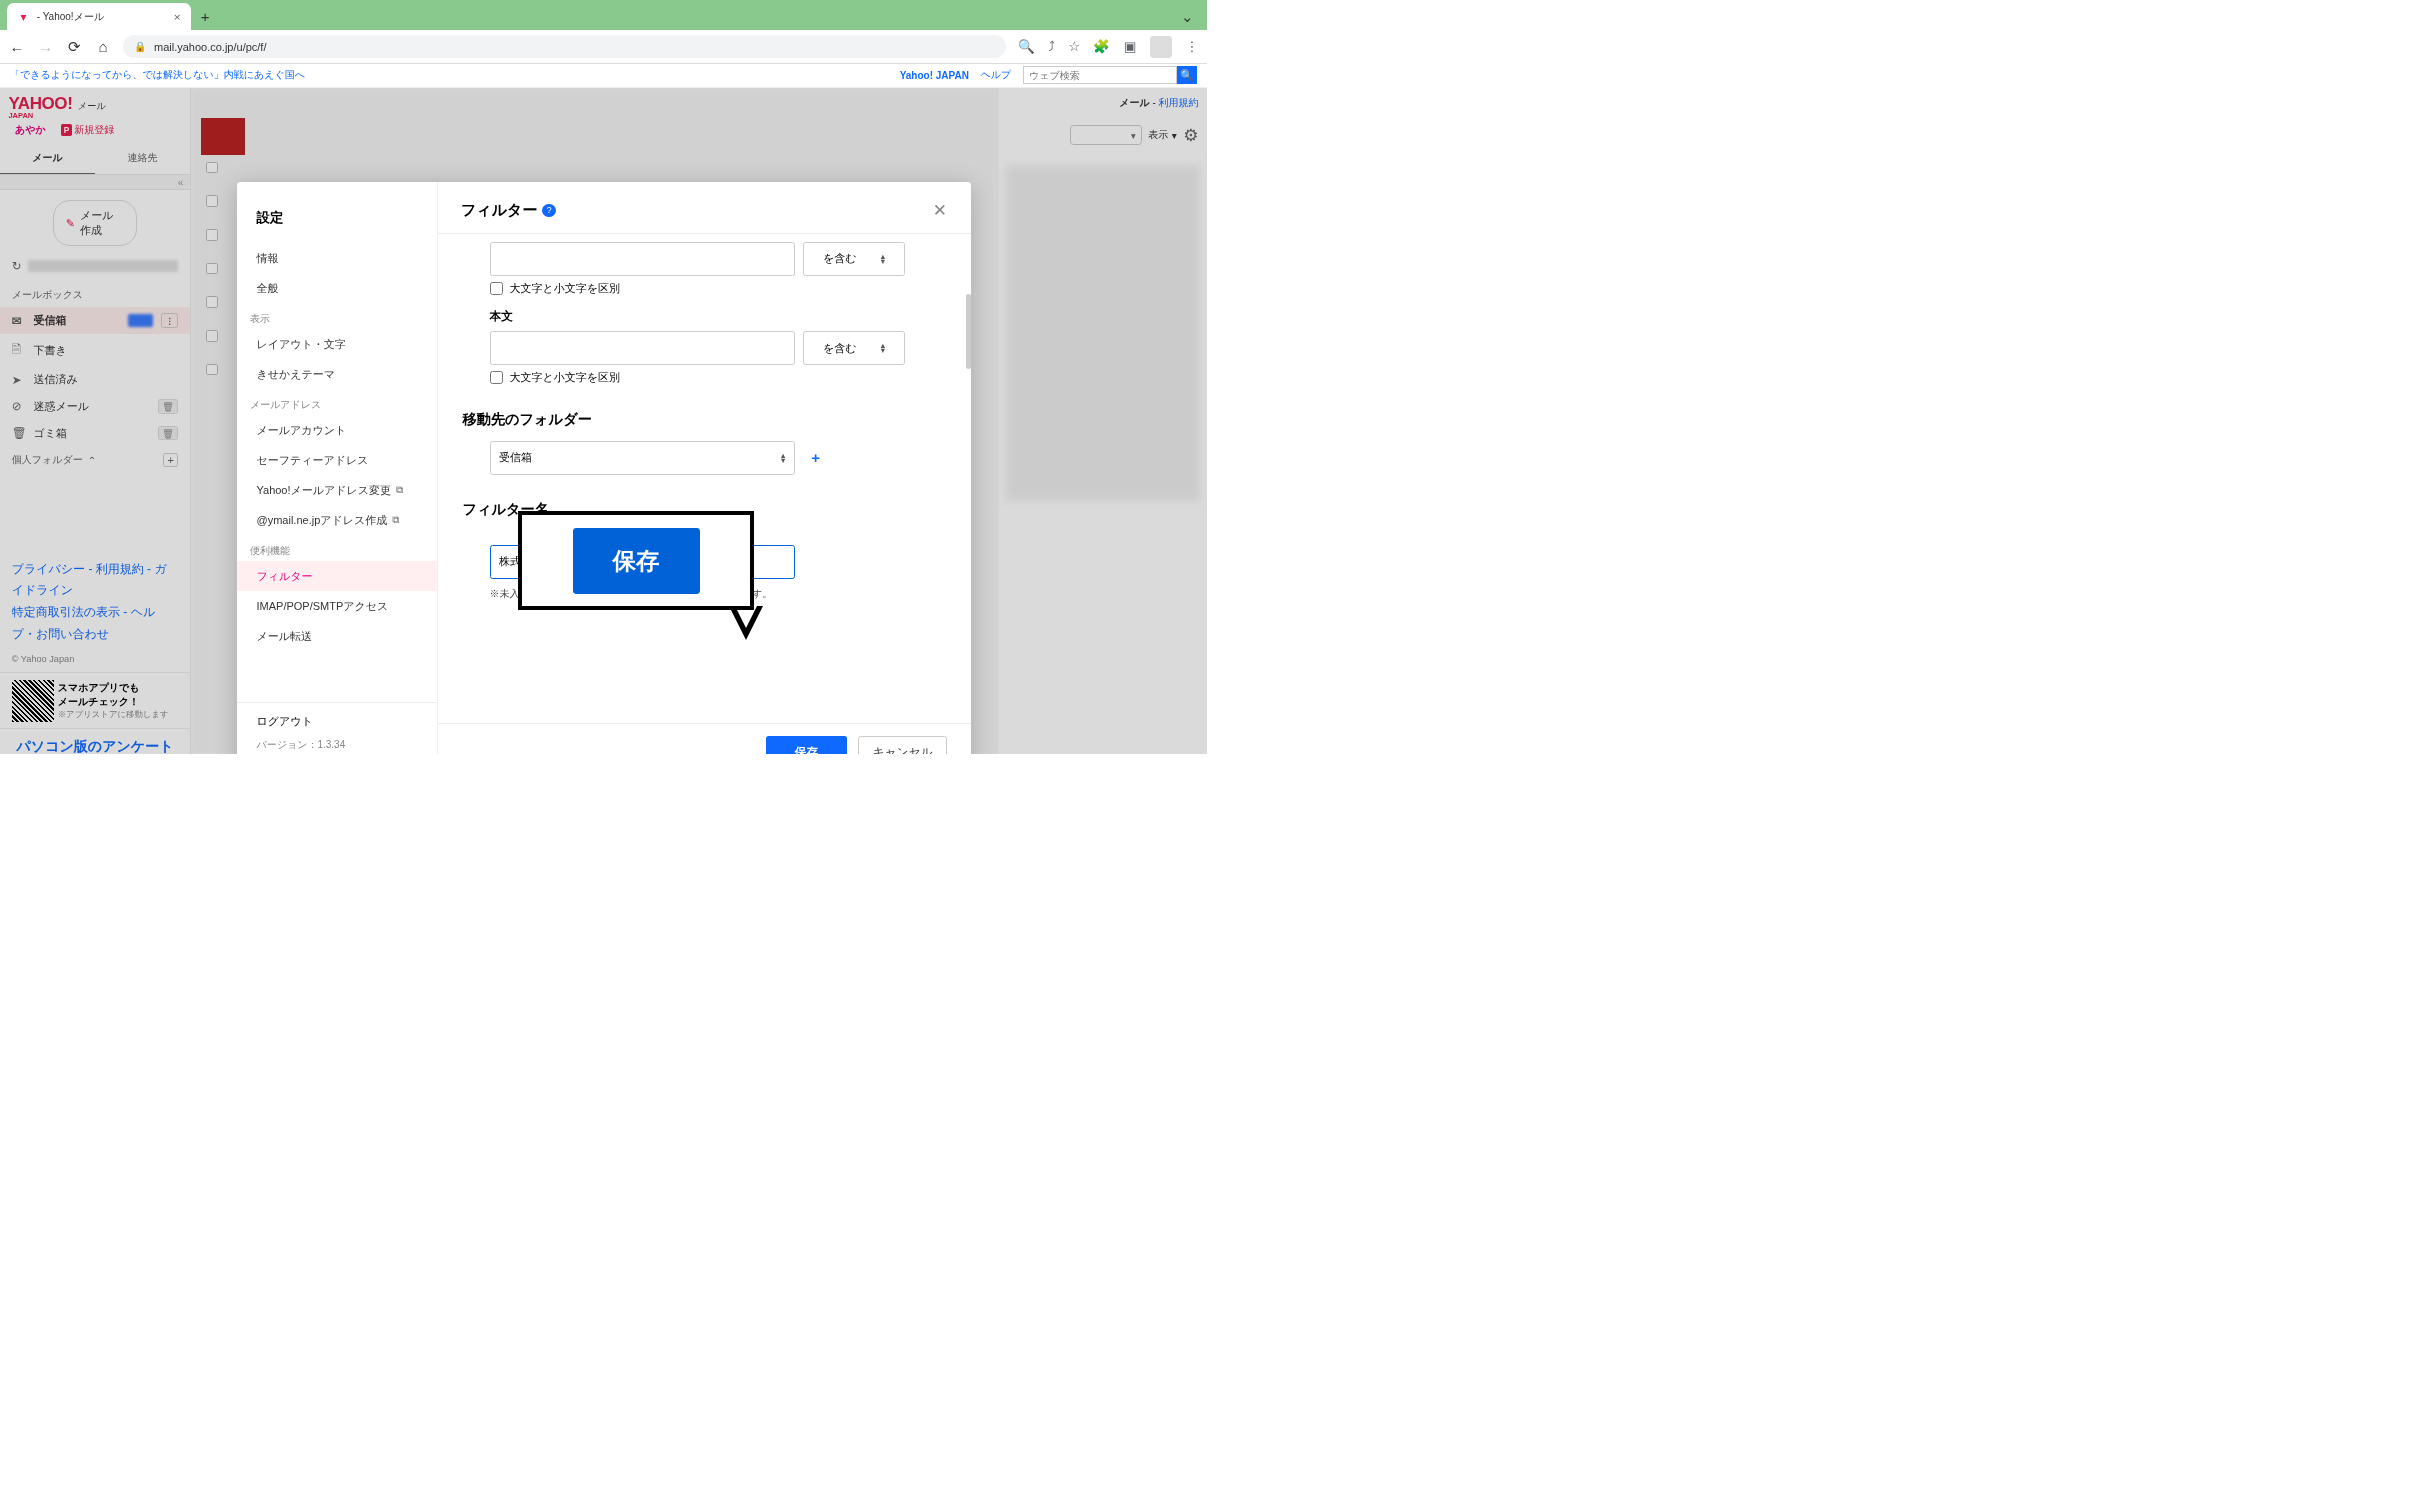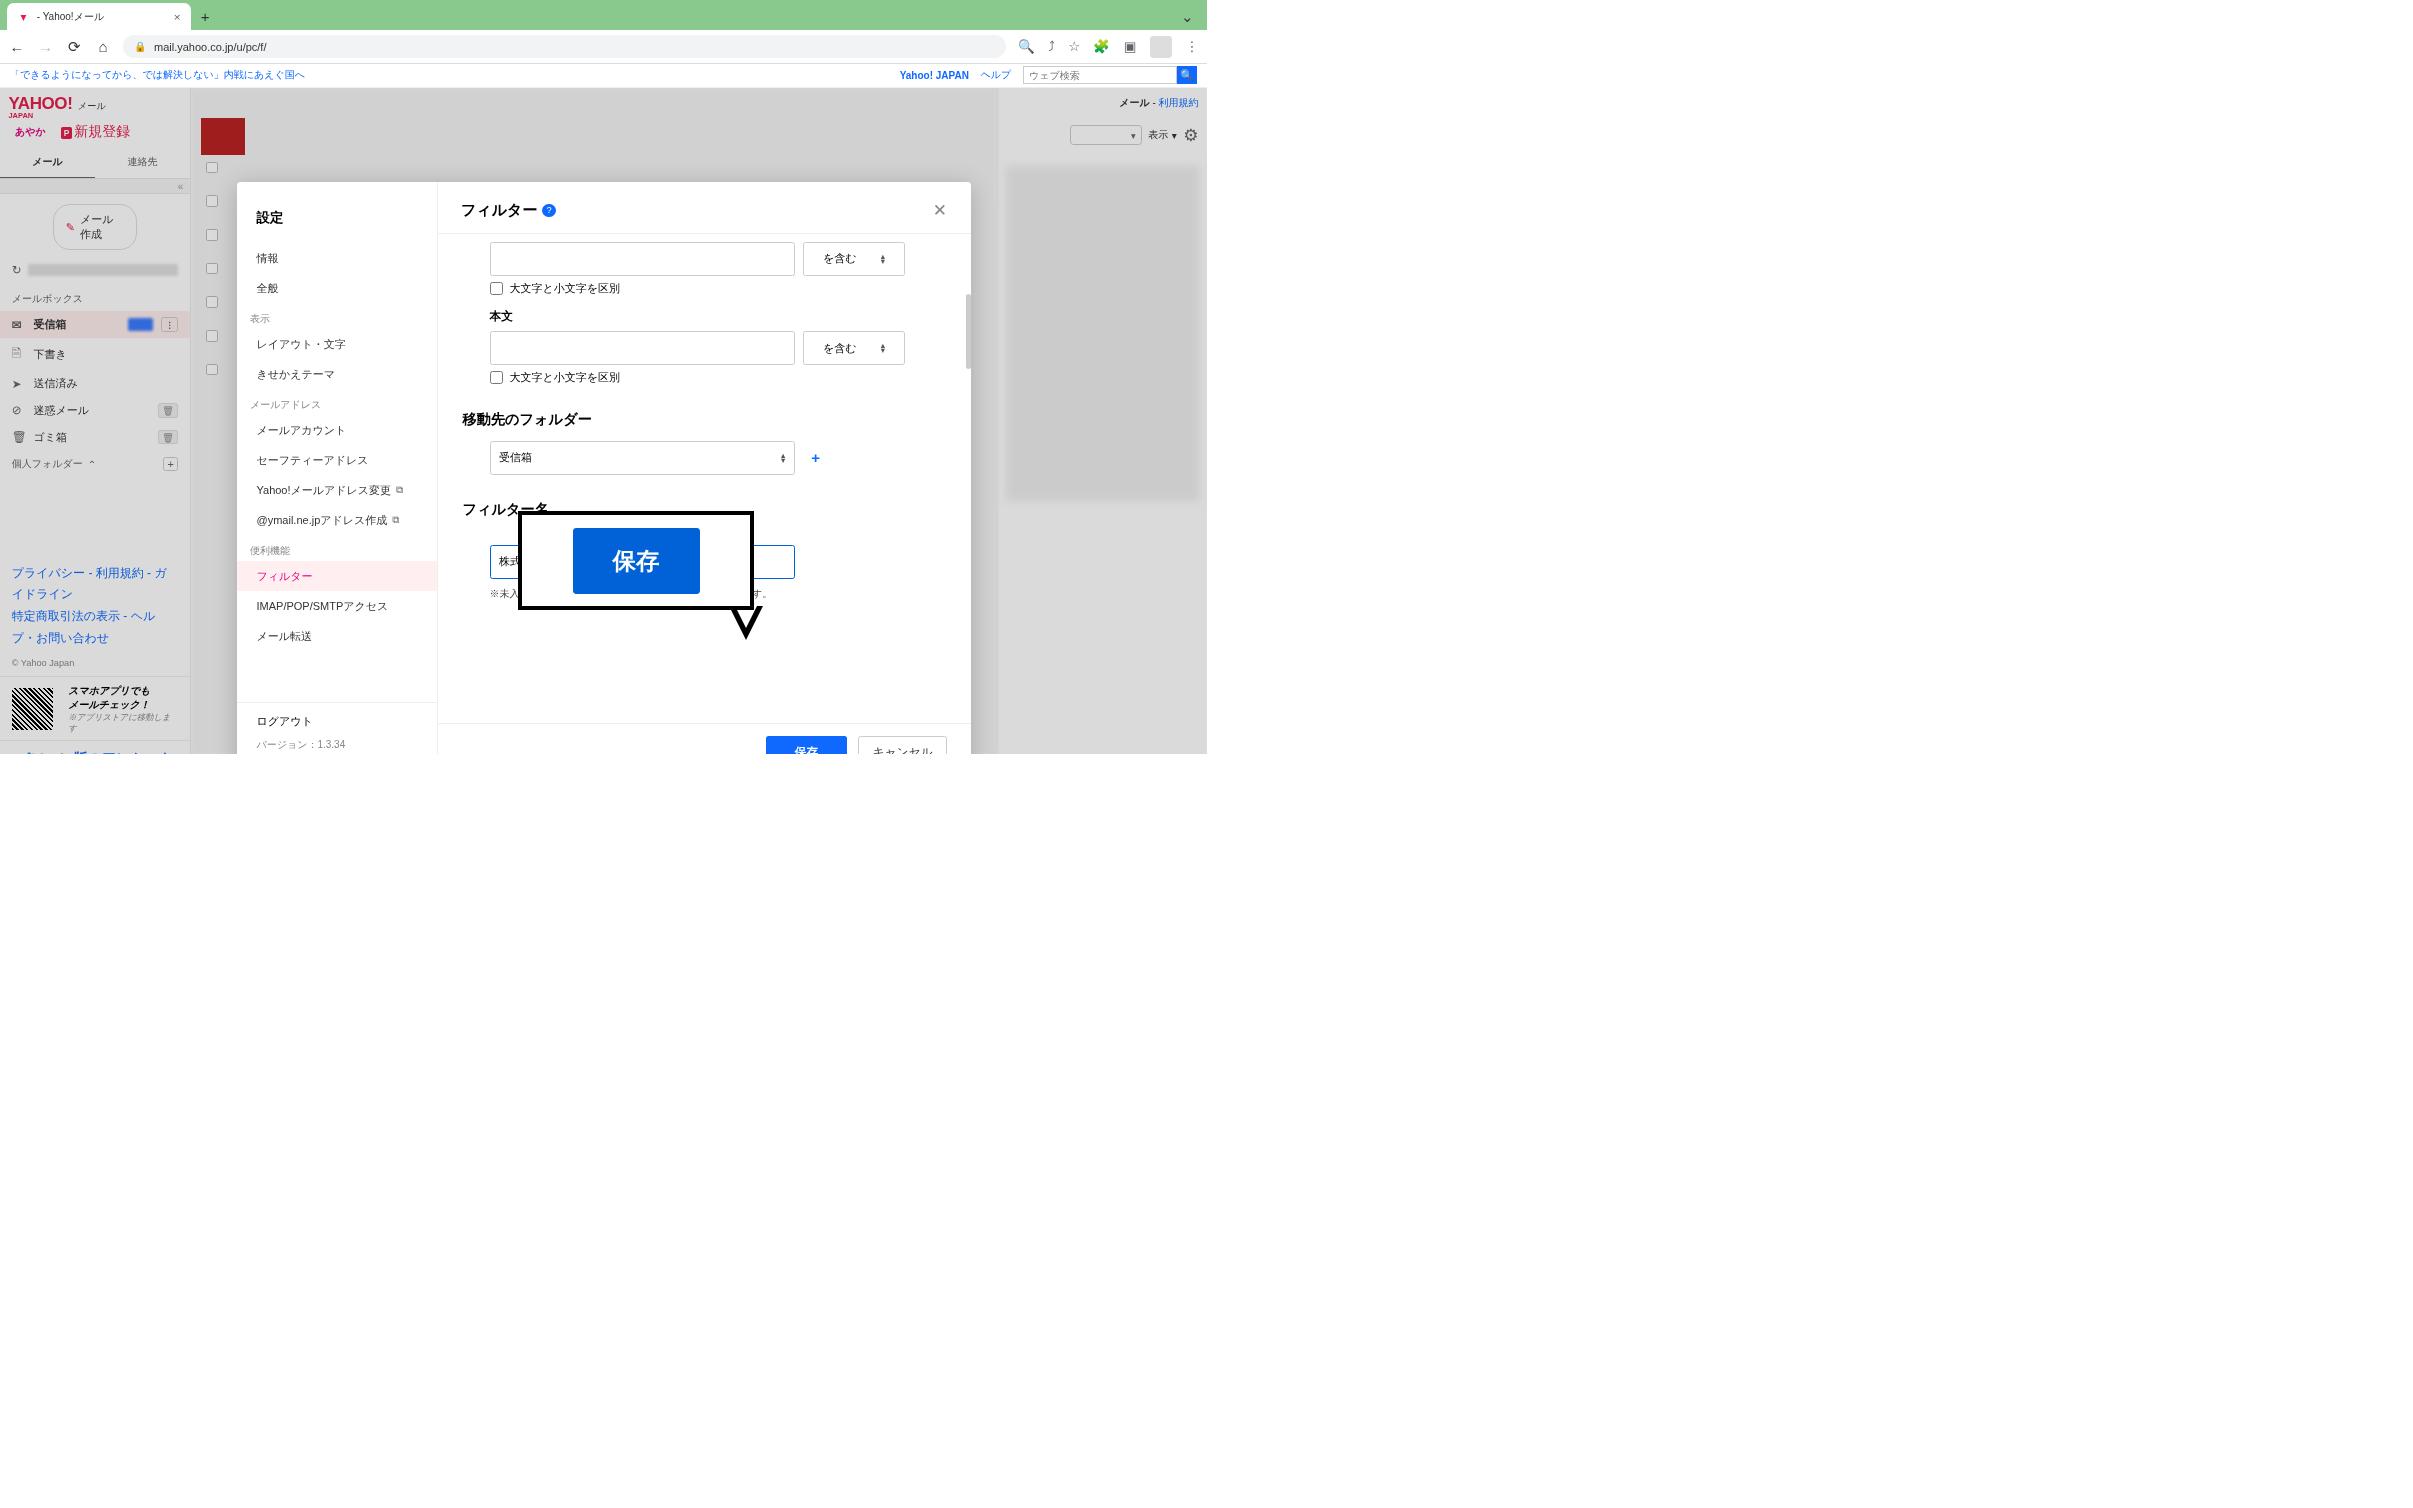--- a/index.html
+++ b/index.html
@@ -66,21 +66,21 @@
 .folder-item .count-blur { width: 25px; height: 13.4px; background: #3b7cff; border-radius: 1.7px; margin-left: auto; filter: blur(1.7px); }
 .folder-item .menu-dots { color: #666; cursor: pointer; padding: 1.7px 3.4px; border: 0.8px solid #ccc; border-radius: 2.5px; font-size: 8.4px; }
 .folder-item .trash-action { margin-left: auto; color: #888; background: #f0f0f0; border: 0.8px solid #ddd; border-radius: 2.5px; padding: 0.8px 3.4px; font-size: 9.2px; }
 
 .personal-folder-row { display: flex; align-items: center; padding: 6.7px 11.7px; font-size: 10px; color: #666; gap: 5px; }
 .personal-folder-row .add-btn-small { margin-left: auto; border: 0.8px solid #ccc; border-radius: 2.5px; padding: 0 3.4px; font-size: 11px; color: #666; cursor: pointer; }
 
 .footer-links { padding: 85px 11.7px 8.4px; font-size: 12px; color: #0f69ff; line-height: 1.8; }
 .copyright { padding: 0 11.7px 8.4px; font-size: 9.2px; color: #888; }
 
-.app-promo { display: flex; align-items: center; padding: 6.7px 11.7px; gap: 15px; border-top: 0.8px solid #eee; font-style: italic; }
+.app-promo { display: flex; align-items: center; padding: 6.7px 11.7px; gap: 4px; border-top: 0.8px solid #eee; }
 .qr-placeholder { width: 42px; height: 42px; background: repeating-linear-gradient(45deg, #000 0 1.7px, #fff 1.7px 3.4px); }
 .app-promo-text { font-size: 10px; font-weight: bold; line-height: 1.4; }
 .app-promo-note { font-size: 8.4px; color: #888; }
 
 .survey-link { padding: 8.4px 11.7px; font-size: 14px; color: #0f69ff; font-weight: bold; border-top: 0.8px solid #eee; text-align: center; }
 
 
 .content-area { flex: 1; background: #fafafa; position: relative; }
 .content-blur { position: absolute; inset: 0; background: #f5f5f5; filter: blur(2.5px); }
 .checkbox-col { position: absolute; left: 15px; top: 74px; display: flex; flex-direction: column; gap: 22px; }
@@ -201,21 +201,21 @@
 <div class="main-area">
 
   <div class="left-sidebar">
     <div class="yahoo-logo-row">
       <span class="yahoo-logo">YAHOO!</span>
       <span class="yahoo-logo-sub">メール</span>
       <div style="font-size:7.5px;color:#e61e4d;font-weight:bold;margin-top:-3.4px;">JAPAN</div>
     </div>
     <div style="padding:0 8.4px 5px;font-size:10px;display:flex;align-items:center;gap:15px;">
       <span class="user-badge">あやか</span>
-      <span><span class="p-icon">P</span><span style="color:#e61e4d;font-size:14px;text-align:center;">新規登録</span></span>
+      <span><span class="p-icon">P</span><span style="color:#e61e4d;font-size:10px;text-align:center;">新規登録</span></span>
     </div>
 
     <div class="nav-tabs">
       <div class="nav-tab active">メール</div>
       <div class="nav-tab">連絡先</div>
     </div>
 
     <div class="collapse-btn">«</div>
 
     <div class="compose-btn-wrap">

